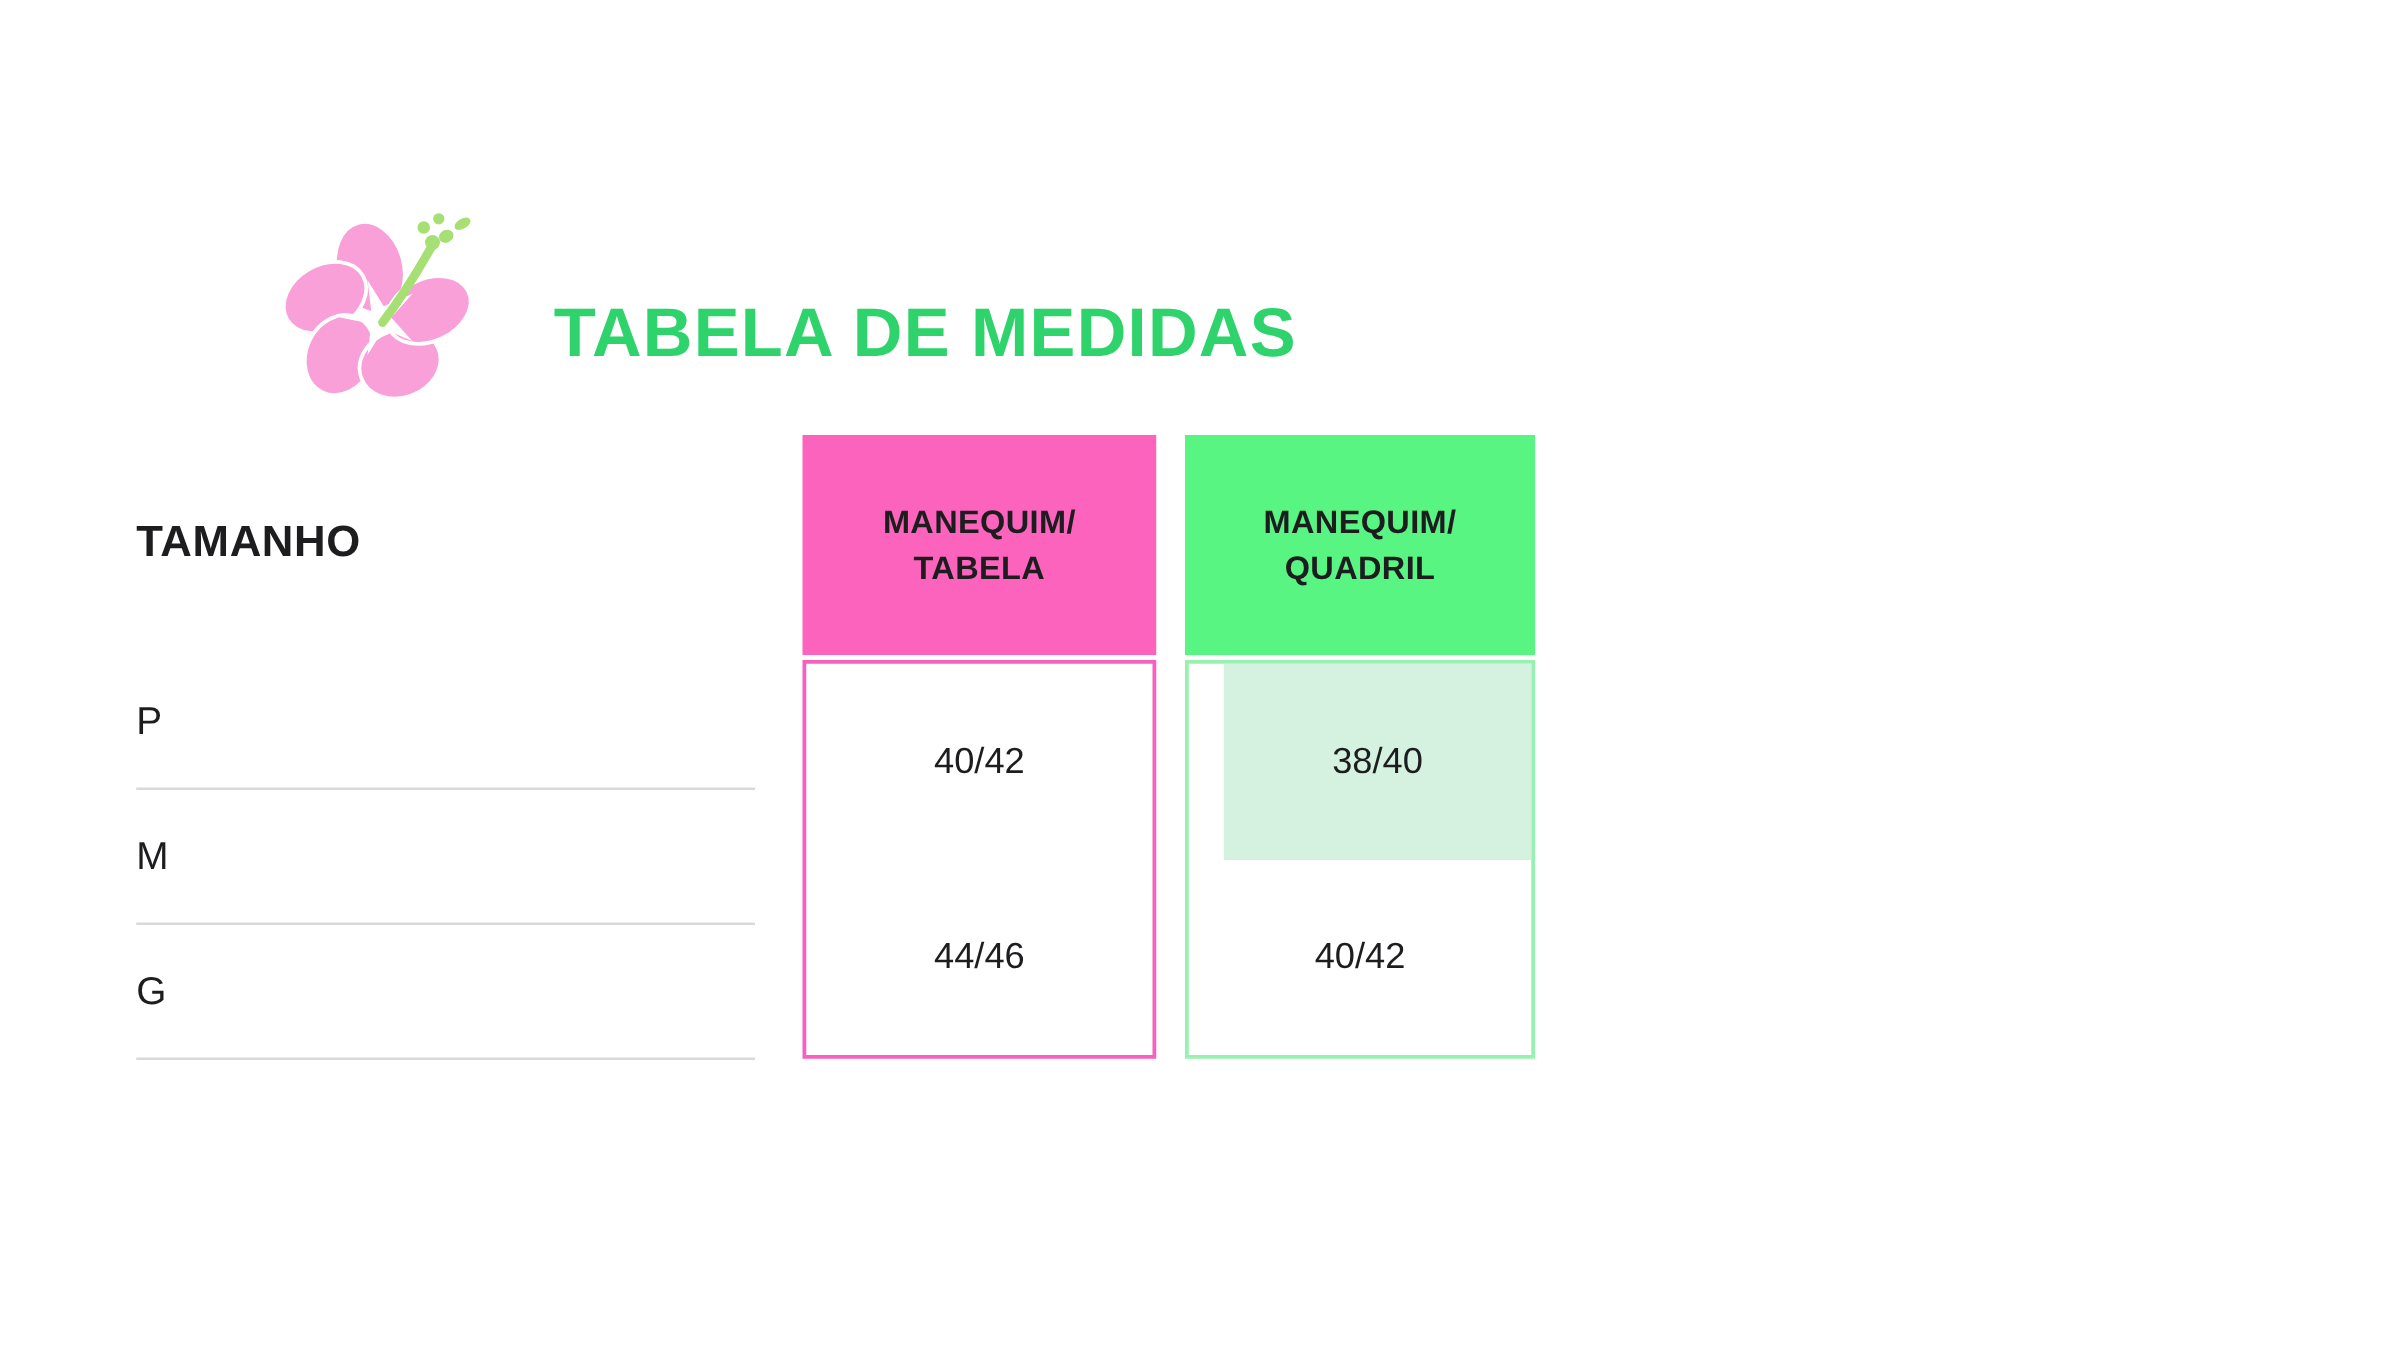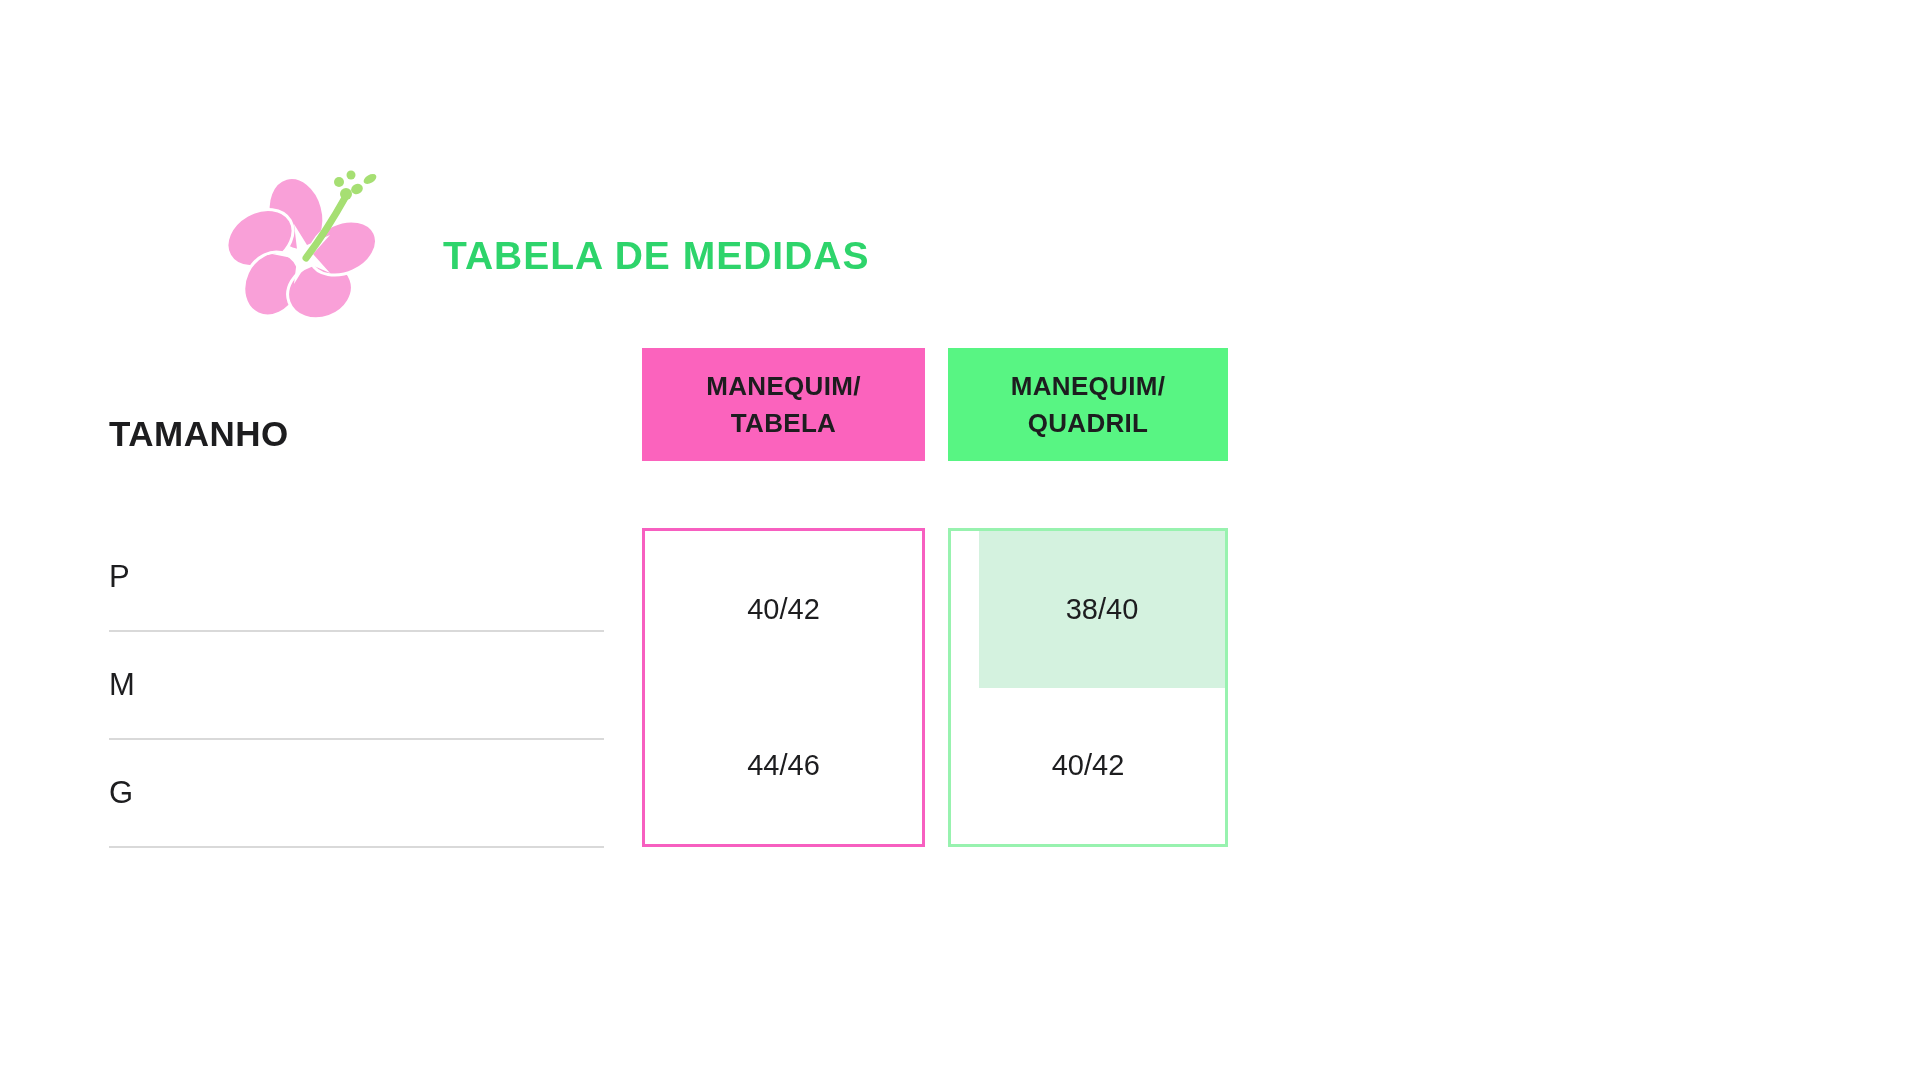--- a/index.html
+++ b/index.html
@@ -4,32 +4,32 @@
 <style>
   html, body { margin: 0; padding: 0; background: #ffffff; }
   body { width: 1920px; height: 1080px; font-family: "Liberation Sans", sans-serif; }
 
   .canvas { position: relative; width: 1920px; height: 1080px; overflow: hidden; background: #ffffff; }
 
   .flower { position: absolute; left: 222px; top: 164px; width: 176px; height: 158px; }
 
   .title {
     position: absolute; left: 443px; top: 234px; margin: 0;
-    font-size: 39px; font-weight: bold; letter-spacing: 1px;
+    font-size: 55px; font-weight: bold; letter-spacing: 1px;
     color: var(--title-green);
   }
 
   .tamanho {
     position: absolute; left: 109px; top: 414px;
     font-size: 35px; font-weight: bold; letter-spacing: 0.5px;
     color: var(--ink);
   }
 
   .col-header {
-    position: absolute; top: 348px; height: 113px;
+    position: absolute; top: 348px; height: 176px;
     display: flex; flex-direction: column; justify-content: center; align-items: center;
     font-size: 26px; font-weight: bold; line-height: 37px; letter-spacing: 0.3px;
     color: var(--ink); text-align: center;
   }
   .col-header span { display: block; }
   #hdr-busto   { left: 642px; width: 283px; background: var(--header-pink); }
   #hdr-quadril { left: 948px; width: 280px; background: var(--header-green); }
 
   .sizes {
     position: absolute; left: 109px; top: 524px; width: 495px; height: 324px;

